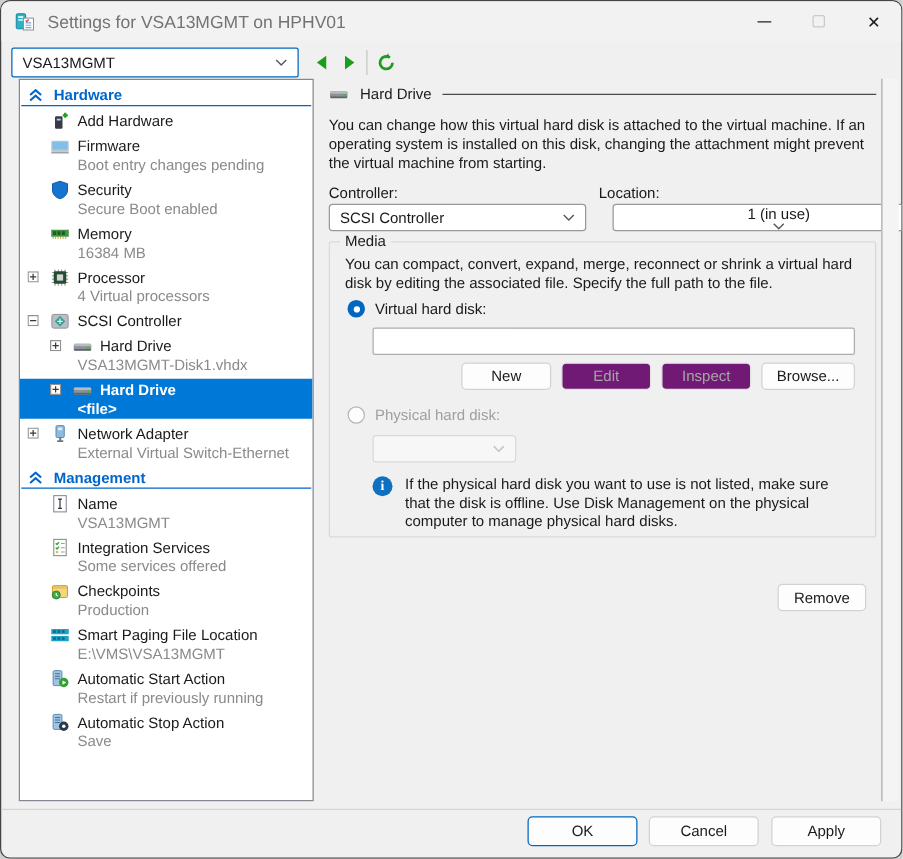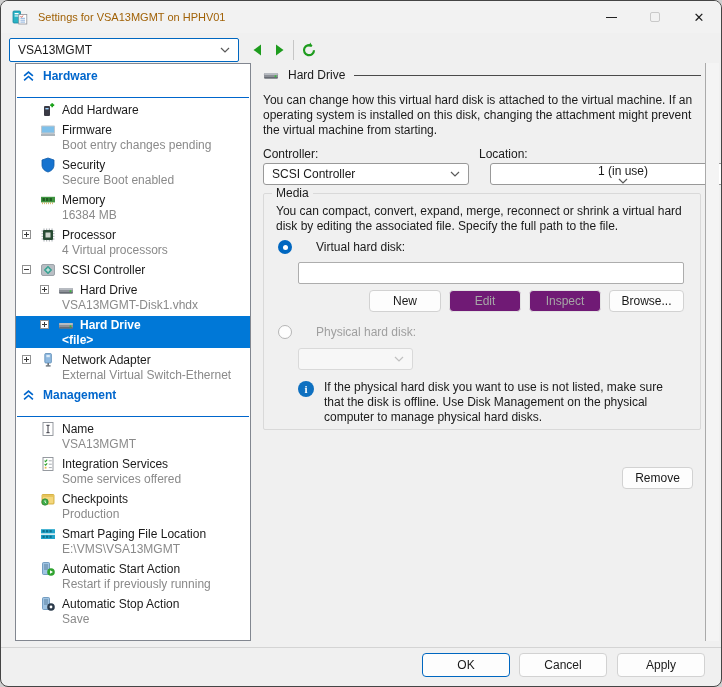--- a/index.html
+++ b/index.html
@@ -5,37 +5,37 @@
   html,body{margin:0;padding:0;background:#cfcfcf;}
   *{box-sizing:border-box;}
   .window{
     position:relative;width:722px;height:687px;background:#f0f0f0;
     border:1px solid #454545;border-radius:8px;overflow:hidden;
     font-family:"Liberation Sans",sans-serif;font-size:12px;color:#1a1a1a;
   }
   
   .titlebar{position:absolute;left:0;top:0;right:0;height:32px;background:#f2f2f2;display:flex;align-items:center;}
   .titlebar .app-icon{width:16px;height:16px;margin:0 10px 0 11px;}
-  .title-text{font-size:11px;color:#a16207;}
+  .title-text{font-size:14px;color:#737373;}
   .win-controls{margin-left:auto;display:flex;height:32px;}
   .win-btn{width:44px;height:32px;display:flex;align-items:center;justify-content:center;}
   .glyph-min{width:11px;border-top:1.4px solid #222;}
   .glyph-max{width:10px;height:10px;border:1.2px solid #c9c9c9;border-radius:2px;}
   .glyph-close{font-size:13px;color:#1a1a1a;line-height:1;}
   
   .vm-combo{position:absolute;left:8px;top:37px;width:230px;height:24px;background:#fff;
     border:1px solid #0067C0;border-radius:2px;display:flex;align-items:center;padding:0 8px;}
   .vm-combo .combo-text{flex:1;}
   .chev{width:10px;height:6px;}
   .nav-btn{position:absolute;top:41px;width:16px;height:16px;}
   .toolbar-sep{position:absolute;left:292px;top:39px;width:1px;height:20px;background:#c6c6c6;}
   
   .sidebar{position:absolute;left:14px;top:62px;width:236px;height:578px;background:#fff;
     border:1px solid #828790;overflow:hidden;padding-top:3px;}
-  .tsection-header{display:flex;align-items:center;gap:9px;padding:2px 2px 14px 6px;
+  .tsection-header{display:flex;align-items:center;gap:9px;padding:2px 2px 1px 6px;
     border-bottom:1px solid #0066CC;margin:0 1px 3px 1px;}
   .tsection-label{color:#0066CC;font-weight:bold;}
   .titem-block{margin-bottom:3px;}
   .titem-block.selected{background:#0078D7;}
   .titem-block.selected .tlabel,.titem-block.selected .tsub{color:#fff;font-weight:bold;}
   .titem{display:flex;align-items:center;height:17px;padding-left:6px;}
   .titem.lvl1{padding-left:24px;}
   .texp{flex:0 0 18px;display:flex;align-items:center;}
   .ticon{flex:0 0 16px;width:16px;height:16px;margin-right:6px;}
   .ticon svg{display:block;width:16px;height:16px;}
@@ -47,21 +47,21 @@
   .pane-header .ticon{margin-right:9px;}
   .pane-rule{flex:1;height:1px;background:#4a4a4a;margin-left:9px;}
   .intro{position:absolute;left:262px;top:92px;width:444px;line-height:15px;}
   .field-label{position:absolute;top:146px;}
   .combo{height:22px;background:#fff;border:1px solid #999;border-radius:3px;display:flex;align-items:center;padding:0 8px;}
   .combo .combo-text{flex:1;white-space:nowrap;}
   .combo.disabled{background:#f7f7f7;border-color:#d9d9d9;}
   .groupbox{position:absolute;left:262px;top:192px;width:438px;height:237px;border:1px solid #d9d9d9;border-radius:2px;}
   .group-label{position:absolute;left:8px;top:-8px;background:#f0f0f0;padding:0 4px;}
   .group-text{position:absolute;left:12px;top:10px;width:414px;line-height:15px;}
-  .radio-row{position:absolute;display:flex;align-items:center;gap:24px;}
+  .radio-row{position:absolute;display:flex;align-items:center;gap:8px;}
   .radio{width:14px;height:14px;border-radius:50%;flex:0 0 14px;position:relative;}
   .radio.on{background:#0067C0;}
   .radio.on::after{content:"";position:absolute;left:4.5px;top:4.5px;width:5px;height:5px;border-radius:50%;background:#fff;}
   .radio.off{background:#fdfdfd;border:1px solid #b5b5b5;}
   .dim{color:#9f9f9f;}
   .path-input{position:absolute;left:34px;top:68px;width:386px;height:22px;border:1px solid #adadad;
     border-radius:2px;background:#fff;font-family:"Liberation Sans",sans-serif;font-size:12px;padding:0 6px;}
   .btn{height:22px;border:1px solid #d2d2d2;border-radius:4px;background:#fdfdfd;
     font-family:"Liberation Sans",sans-serif;font-size:12px;color:#1a1a1a;
     display:flex;align-items:center;justify-content:center;}

